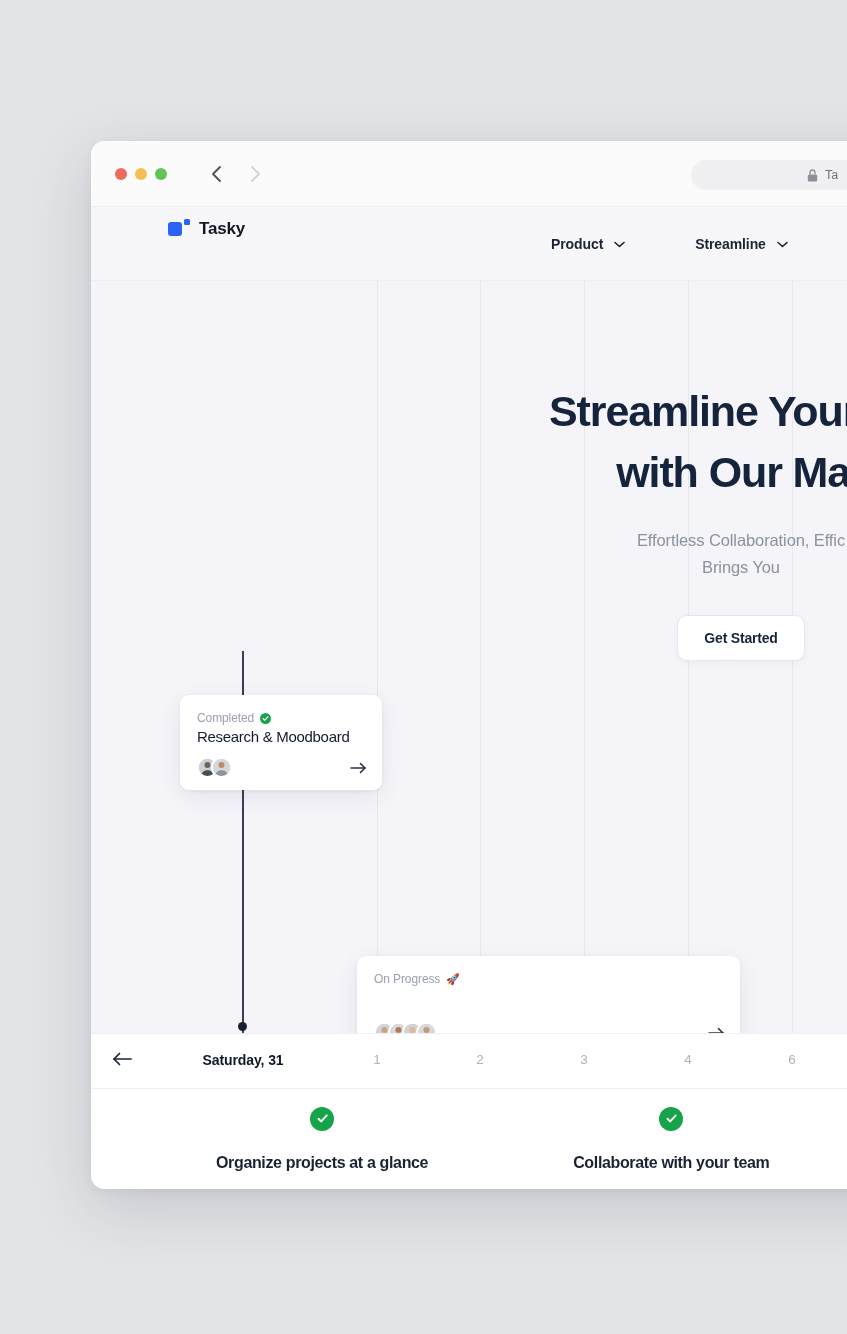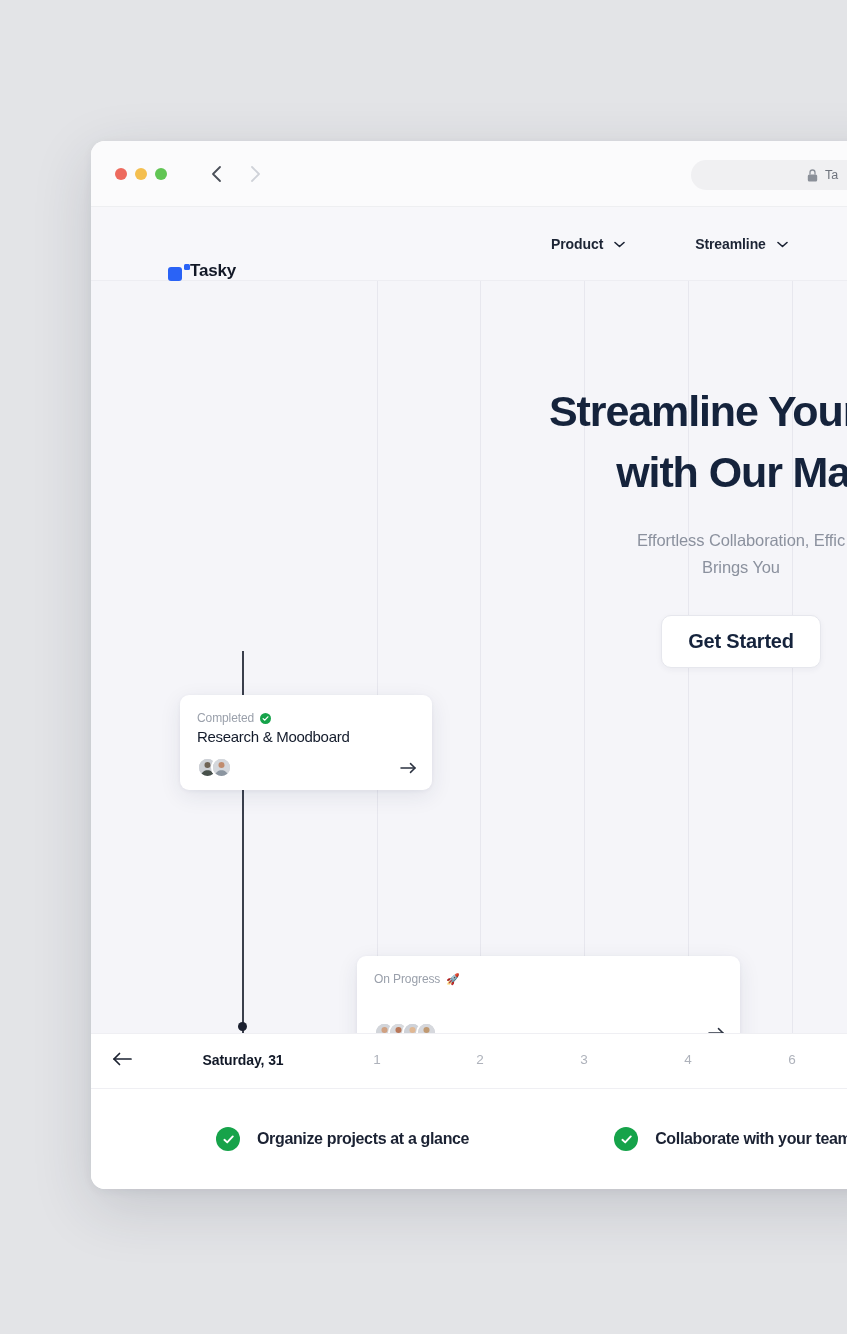--- a/index.html
+++ b/index.html
@@ -63,22 +63,22 @@
   }
 
   
   #site-nav{
     position:relative;
     height:74px;
     background:#f7f7fa;
     border-bottom:1px solid #ededf2;
   }
   #brand{
-    position:absolute; left:77px; top:0; height:74px;
-    display:flex; align-items:flex-end; gap:0;
+    position:absolute; left:77px; top:12px; height:74px;
+    display:flex; align-items:flex-start; gap:9px;
   }
   #brand-mark{ position:relative; width:22px; height:17px; flex:none; }
   #brand-mark .sq-big{
     position:absolute; left:0; top:3px;
     width:14px; height:14px; border-radius:3px; background:#2a63f6;
   }
   #brand-mark .sq-small{
     position:absolute; left:16px; top:0;
     width:6px; height:6px; border-radius:1.5px; background:#2a63f6;
   }
@@ -141,36 +141,36 @@
   }
   #cta-row{
     margin-top:33px;
     display:flex; justify-content:center;
   }
   #get-started-btn{
     background:#ffffff;
     border:1px solid #e6e7ed;
     border-radius:10px;
     padding:14px 26px;
-    font-size:20px; font-weight:bold;
+    font-size:14px; font-weight:bold;
     color:#15233c; letter-spacing:-.2px;
     cursor:pointer;
     box-shadow:0 2px 6px rgba(30,40,70,.05);
     font-family:"Liberation Sans", sans-serif;
   }
 
   
   .task-card{
     position:absolute;
     background:#ffffff;
     border-radius:9px;
     box-shadow:0 6px 22px rgba(35,45,75,.09), 0 1px 4px rgba(35,45,75,.05);
     padding:16px 17px 14px 17px;
   }
-  #card-completed{ left:89px; top:414px; width:252px; height:95px; }
+  #card-completed{ left:89px; top:414px; width:202px; height:95px; }
   #card-progress { left:266px; top:675px; width:383px; height:99px; }
 
   .card-status{
     display:flex; align-items:center; gap:6px;
     font-size:12px; color:#9aa0ab; letter-spacing:-.1px;
     margin-bottom:3px;
   }
   .card-title{
     font-size:15px; font-weight:normal;
     color:#131b2b; letter-spacing:-.3px;
@@ -225,22 +225,23 @@
   
   #features{
     position:relative;
     height:100px;
     background:#ffffff;
     display:flex; align-items:center;
     padding-left:125px;
     gap:145px;
   }
   .feature{
-    display:flex; align-items:center; gap:17px;
+    display:flex; align-items:center; gap:23px;
     white-space:nowrap;
+    flex-direction:column;
   }
   .feature-check{
     width:24px; height:24px; border-radius:50%;
     background:#16a34a; flex:none;
     display:flex; align-items:center; justify-content:center;
   }
   .feature-check svg{ width:13px; height:13px; display:block; }
   .feature-label{
     font-size:16px; font-weight:bold;
     color:#1b2233; letter-spacing:-.35px;

